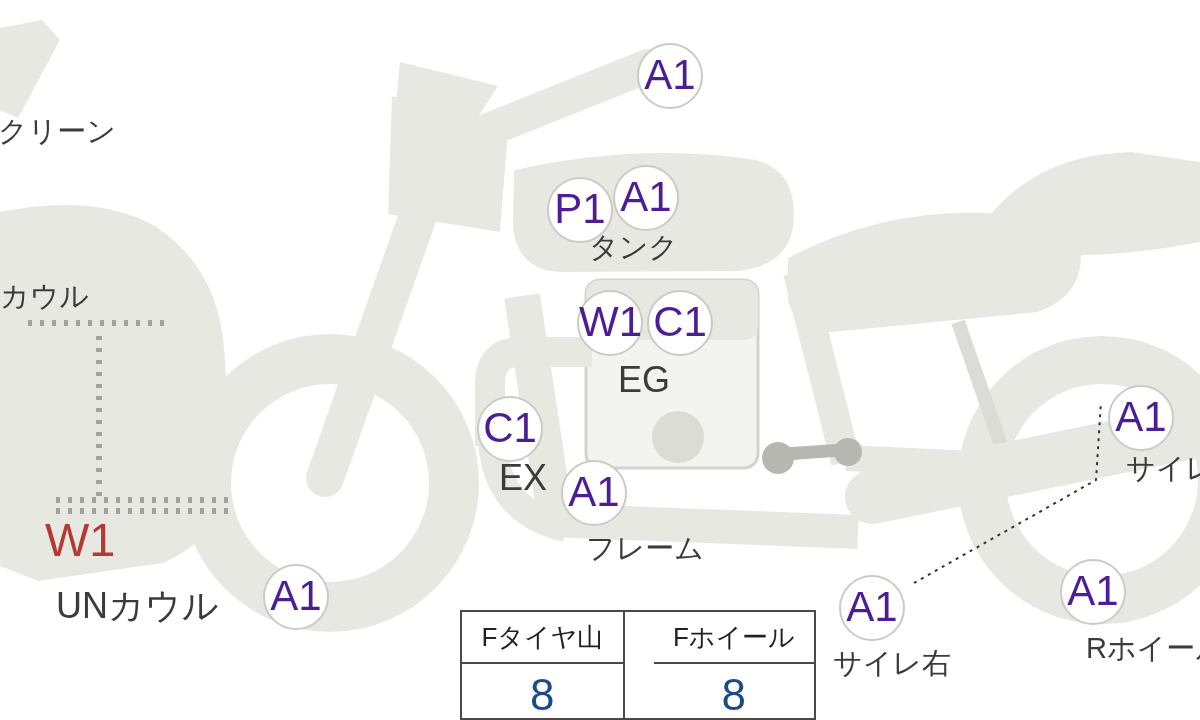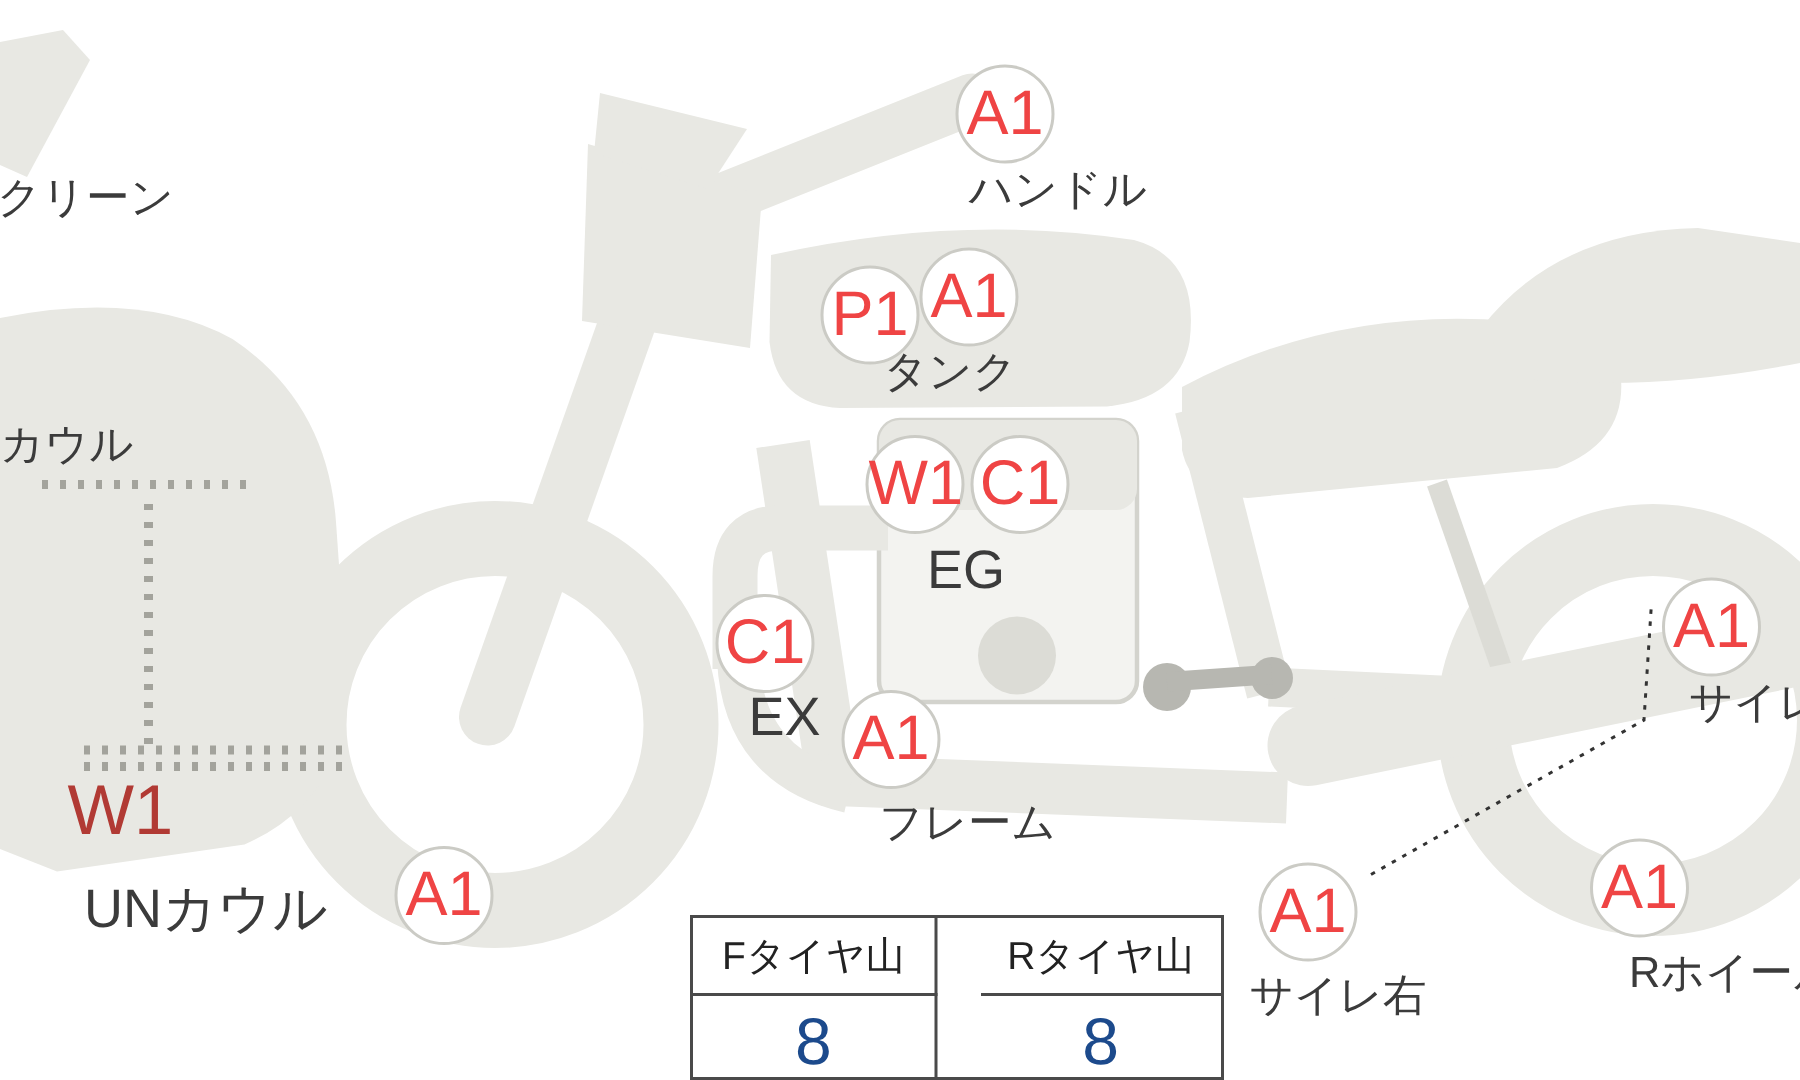--- a/index.html
+++ b/index.html
@@ -4,21 +4,21 @@
 <style>
   html,body{margin:0;padding:0;background:#fff;}
   .page{
     position:relative;width:1200px;height:720px;overflow:hidden;background:#fff;
     font-family:"Liberation Sans","DejaVu Sans",sans-serif;
   }
   .bike{position:absolute;left:0;top:0;}
   .marker{
     position:absolute;width:66px;height:66px;border-radius:50%;
     background:#fff;border:2px solid #cbcbc5;box-sizing:border-box;
-    color:#ef4444;font-size:42px;line-height:60px;text-align:center;
+    color:#4c1d95;font-size:42px;line-height:60px;text-align:center;
   }
   .part-label{
     position:absolute;color:#3b3b3b;font-size:29px;white-space:nowrap;
   }
   .part-label.small{font-size:36px;}
   .code-text{
     position:absolute;color:#b13a34;font-size:47px;white-space:nowrap;
   }
   .tire-table{
     position:absolute;left:460px;top:610px;width:356px;height:110px;
@@ -91,33 +91,32 @@
   <div class="marker" style="left:561px;top:460px">A1</div>
   <div class="marker" style="left:1108px;top:385px">A1</div>
   <div class="marker" style="left:839px;top:575px">A1</div>
   <div class="marker" style="left:1060px;top:559px">A1</div>
   <div class="marker" style="left:263px;top:564px">A1</div>
   <div class="code-text" style="left:45px;top:512px">W1</div>
 
   <div class="part-label" style="left:-2px;top:112px">クリーン</div>
   <div class="part-label small" style="left:56px;top:582px">UNカウル</div>
   <div class="part-label" style="left:0px;top:277px">カウル</div>
-  <div class="part-label" style="left:646px;top:107px">ハンドル</div>
   <div class="part-label" style="left:589px;top:228px">タンク</div>
   <div class="part-label small" style="left:618px;top:359px">EG</div>
   <div class="part-label small" style="left:499px;top:457px">EX</div>
   <div class="part-label" style="left:586px;top:529px">フレーム</div>
   <div class="part-label" style="left:1126px;top:449px">サイレ左</div>
   <div class="part-label" style="left:833px;top:644px">サイレ右</div>
   <div class="part-label" style="left:1086px;top:629px">Rホイール</div>
 
   <div class="tire-table">
     <div class="tt-row tt-head">
       <div class="tt-cell">Fタイヤ山</div>
-      <div class="tt-cell">Rタイヤ山</div>
+      <div class="tt-cell">Fホイール</div>
     </div>
     <div class="tt-row tt-values">
       <div class="tt-cell">8</div>
       <div class="tt-cell">8</div>
     </div>
   </div>
 
 </div>
 
 </body></html>

